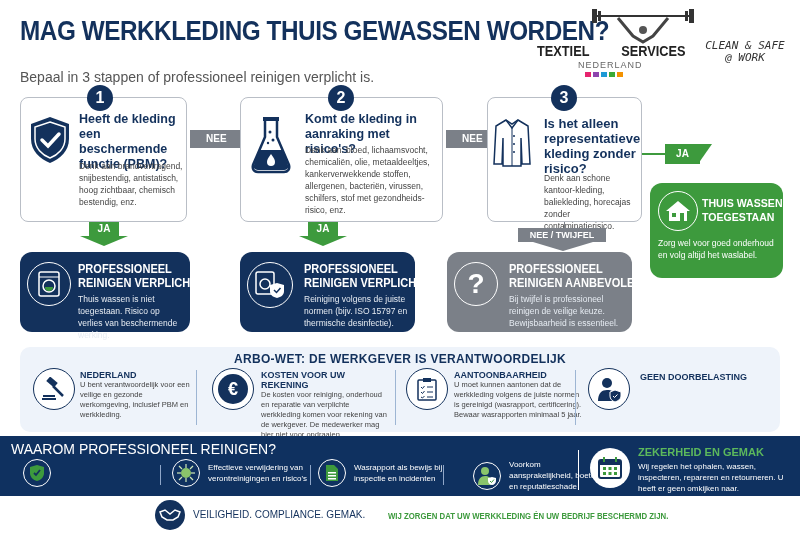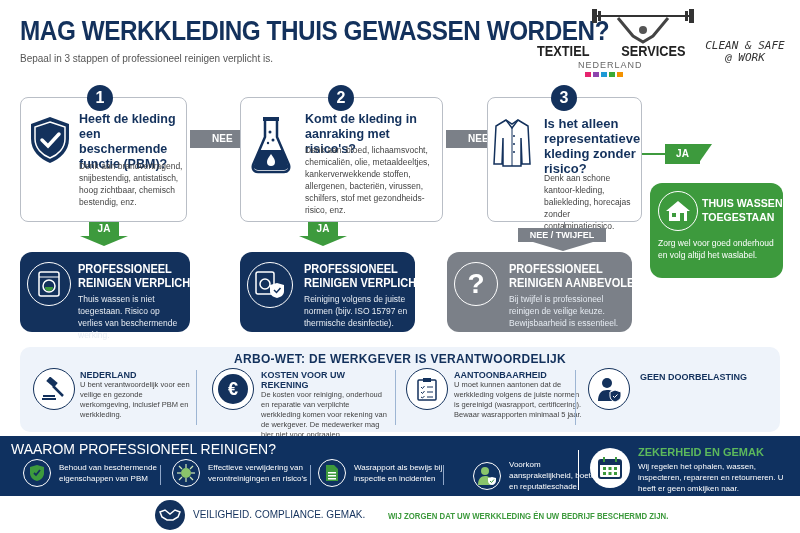--- a/index.html
+++ b/index.html
@@ -1,30 +1,30 @@
 <!DOCTYPE html>
 <html><head>
 <meta charset="utf-8">
 <style>
 *{box-sizing:border-box;margin:0;padding:0}
 body{width:800px;height:533px;background:#fff;font-family:"Liberation Sans",sans-serif;position:relative;overflow:hidden;color:#333}
 .abs{position:absolute}
 .title{left:20px;top:16px;font-size:27px;font-weight:bold;color:#13315c;letter-spacing:-0.5px;transform:scaleX(0.9);transform-origin:left;white-space:nowrap;font-family:"Liberation Sans",sans-serif}
-.subtitle{left:20px;top:53px;font-size:10px;color:#555}
+.subtitle{left:20px;top:69px;font-size:14px;color:#555}
 .logo-text{left:537px;top:42px;font-size:15px;font-weight:bold;color:#222;white-space:nowrap;transform:scaleX(0.85);transform-origin:left}
 .logo-nl{left:578px;top:60px;font-size:9px;color:#666;letter-spacing:1px}
 .logo-sq{left:585px;top:72px;display:flex;gap:2px}
 .logo-sq span{width:6px;height:5px;display:block}
 .tagline{left:705px;top:40px;font-size:11px;color:#333;font-family:"DejaVu Sans Mono",monospace;line-height:12px;text-align:center;width:80px;font-style:italic}
 .step{background:#fff;border:1px solid #b9bec6;border-radius:8px}
 .step-num{width:26px;height:26px;border-radius:50%;background:#13315c;color:#fff;font-weight:bold;font-size:16px;text-align:center;line-height:26px}
 .q{font-size:12.5px;font-weight:bold;color:#13315c;line-height:15px}
 .desc{font-size:8.5px;color:#444;line-height:12px}
 .arrow-nee{width:46px;height:24px;display:flex;align-items:center}
-.arrow-nee .b{background:#7b8088;color:#fff;font-weight:bold;font-size:10px;height:18px;line-height:18px;padding:0 22px}
+.arrow-nee .b{background:#7b8088;color:#fff;font-weight:bold;font-size:10px;height:18px;line-height:18px;padding:0 16px}
 .arrow-nee .h{width:0;height:0;border-top:12px solid transparent;border-bottom:12px solid transparent;border-left:10px solid #7b8088}
 .ja-down{width:50px;display:flex;flex-direction:column;align-items:center}
 .ja-down .b{background:#3d9a3d;color:#fff;font-weight:bold;font-size:10px;width:30px;height:14px;line-height:14px;text-align:center}
 .ja-down .h{width:0;height:0;border-left:24px solid transparent;border-right:24px solid transparent;border-top:10px solid #3d9a3d}
 .res{border-radius:12px;color:#fff}
 .res .rt{font-size:12px;font-weight:bold;line-height:14px;transform:scaleX(0.92);transform-origin:left;white-space:nowrap}
 .res .rd{font-size:8.5px;line-height:12px;color:#e6ebf2}
 .ring{border:1.5px solid #fff;border-radius:50%;display:flex;align-items:center;justify-content:center}
 .arbo{left:20px;top:347px;width:760px;height:85px;background:#eef3fa;border-radius:10px}
 .arbo-title{left:0;width:800px;top:352px;text-align:center;font-size:12px;font-weight:bold;color:#13315c;letter-spacing:0.3px}
@@ -246,21 +246,20 @@
 <div class="abs bottom"></div>
 <div class="abs why-title">WAAROM PROFESSIONEEL REINIGEN?</div>
 
 <div class="abs why-item" style="left:23px;top:459px">
   <div class="why-ic">
       <svg width="16" height="18" viewBox="0 0 16 18">
         <path d="M8 1 L15 3 V9 C15 13 12 16 8 17 C4 16 1 13 1 9 V3 Z" fill="#3d9a3d"></path>
         <path d="M5 9 L7 11 L11 6" stroke="#13315c" stroke-width="1.8" fill="none"></path>
       </svg>
     </div>
-  <div class="why-txt" style="width:100px">Behoud van beschermende eigenschappen van PBM</div>
 </div>
 <div class="abs vsep" style="left:160px;top:465px;height:20px;background:#8fa6c8"></div>
 
 <div class="abs why-item" style="left:172px;top:459px">
   <div class="why-ic">
       <svg width="20" height="20" viewBox="0 0 20 20">
         <circle cx="10" cy="10" r="5" fill="#8ac46b"></circle>
         <g stroke="#cfe8b8" stroke-width="1.2">
           <line x1="10" y1="1" x2="10" y2="5"></line>
           <line x1="10" y1="15" x2="10" y2="19"></line>

